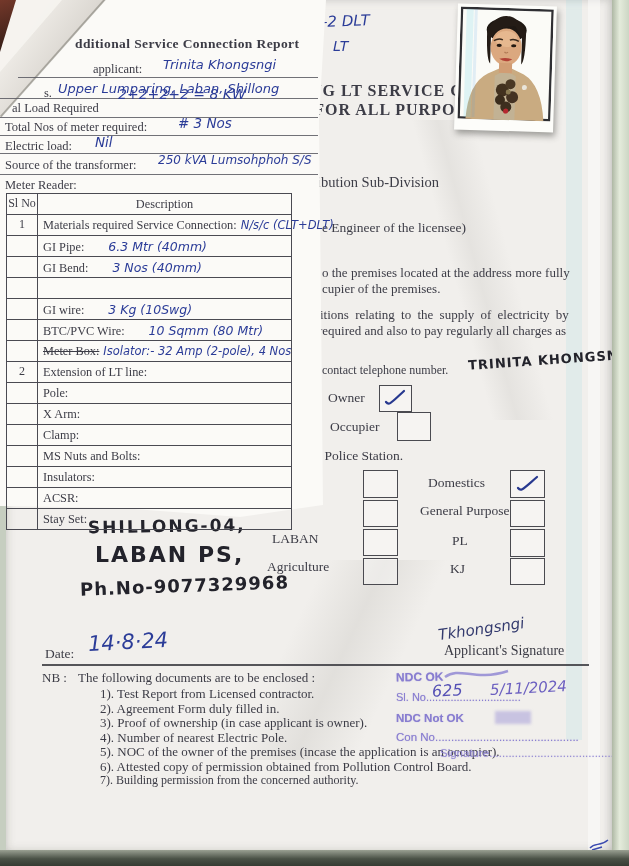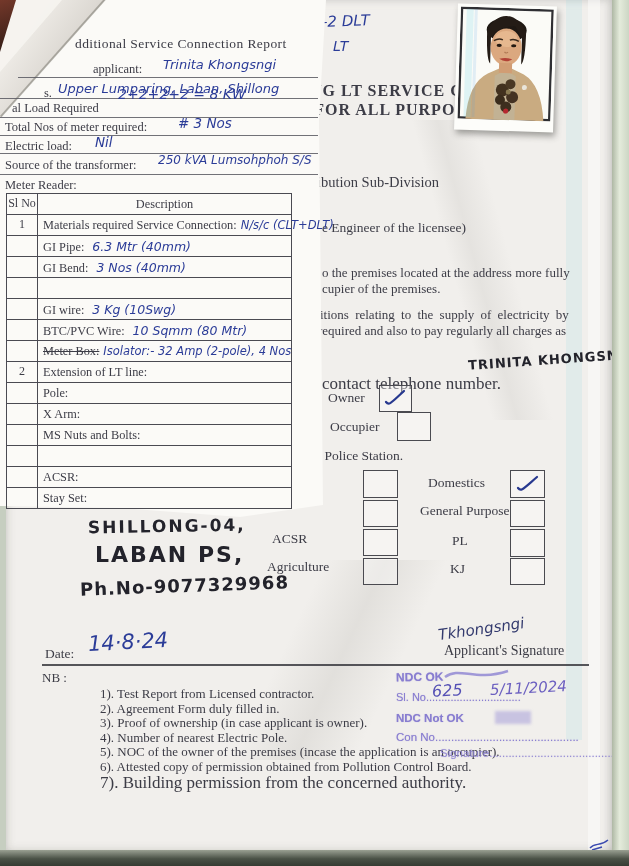--- a/index.html
+++ b/index.html
@@ -48,21 +48,21 @@
      clip-path:polygon(0 0,100% 0,0 100%);}
   .corner-dark{left:0;top:0;width:16px;height:52px;z-index:6;
      background:linear-gradient(160deg,#74382a,#2e1a14);clip-path:polygon(0 0,100% 0,0 100%);}
   
   .tbl{position:absolute;left:6px;top:193px;width:284px;border:1.4px solid #4a4a52;z-index:7;
        background:transparent;}
   .trow{display:flex;height:20px;border-top:1px solid #4a4a52;overflow:visible;}
   .trow:first-child{border-top:none;}
   .tsl{width:30px;border-right:1px solid #4a4a52;text-align:center;font-size:12px;padding-top:2px;flex:none;}
   .tdesc{flex:1;padding:2.5px 0 0 5px;font-size:12.3px;white-space:nowrap;overflow:visible;}
-  .rv{font-size:12.5px;margin-left:8px;}
+  .rv{font-size:12.5px;margin-left:24px;}
   .rv-sm{font-size:11.5px;margin-left:4px;}
   .strike{text-decoration:line-through;}
 </style>
 </head>
 <body>
 
 <div class="scan">
 
   <div class="a main-page"></div>
   <div class="a streak-cyan"></div>
@@ -74,21 +74,21 @@
   <div class="a hwb" style="left:333px;top:38px;font-size:14px;z-index:3;">LT</div>
 
   <div class="a print bold nowrap" style="left:310px;top:82px;font-size:16px;letter-spacing:1px;z-index:3;">NG LT SERVICE CON</div>
   <div class="a print bold nowrap" style="left:303px;top:101px;font-size:16px;letter-spacing:1px;z-index:3;">) FOR ALL PURPOSE)</div>
   <div class="a print nowrap" style="left:308px;top:174px;font-size:14.5px;z-index:3;">tribution Sub-Division</div>
   <div class="a print nowrap" style="left:322px;top:220px;font-size:13.5px;z-index:3;">e Engineer of the licensee)</div>
   <div class="a print nowrap" style="left:322px;top:265px;font-size:13px;z-index:3;">o the premises located at the address more fully</div>
   <div class="a print nowrap" style="left:322px;top:281px;font-size:13px;z-index:3;">cupier of the premises.</div>
   <div class="a print nowrap" style="left:320px;top:307px;font-size:13px;word-spacing:3px;z-index:3;">itions relating to the supply of electricity by</div>
   <div class="a print nowrap" style="left:318px;top:323px;font-size:13px;z-index:3;">required and also to pay regularly all charges as</div>
-  <div class="a print nowrap" style="left:322px;top:374px;font-size:17px;z-index:3;">contact telephone number.</div>
+  <div class="a print nowrap" style="left:322px;top:363px;font-size:12px;z-index:3;">contact telephone number.</div>
   <div class="a hwk" style="left:468px;top:352px;font-size:13px;letter-spacing:1px;transform:rotate(-4deg);z-index:3;">TRINITA KHONGSNGI</div>
 
   <div class="a print" style="left:328px;top:390px;font-size:13.5px;z-index:3;">Owner</div>
   <div class="cb" style="left:379px;top:385px;width:31px;height:25px;">
     <svg width="31" height="25" viewBox="0 0 31 25">
         <path d="M6,16 C9,20 11,17 24,5" stroke="#27388f" stroke-width="2.2" fill="none" stroke-linecap="round"></path>
       </svg>
   </div>
   <div class="a print" style="left:330px;top:419px;font-size:13.5px;z-index:3;">Occupier</div>
   <div class="cb" style="left:397px;top:412px;width:32px;height:27px;"></div>
@@ -99,47 +99,48 @@
   <div class="cb" style="left:363px;top:470px;width:33px;height:26px;"></div>
   <div class="a print" style="left:428px;top:475px;font-size:13.5px;z-index:3;">Domestics</div>
   <div class="cb" style="left:510px;top:470px;width:33px;height:26px;">
     <svg width="33" height="26" viewBox="0 0 33 26">
         <path d="M7,17 C10,21 12,18 26,6" stroke="#27388f" stroke-width="2.2" fill="none" stroke-linecap="round"></path>
       </svg>
   </div>
   <div class="cb" style="left:363px;top:500px;width:33px;height:25px;"></div>
   <div class="a print" style="left:420px;top:503px;font-size:13.5px;z-index:3;">General Purpose</div>
   <div class="cb" style="left:510px;top:500px;width:33px;height:25px;"></div>
-  <div class="a print" style="left:272px;top:531px;font-size:13.5px;z-index:3;">ACSR</div>
+  <div class="a print" style="left:272px;top:531px;font-size:13.5px;z-index:3;">LABAN</div>
   <div class="cb" style="left:363px;top:529px;width:33px;height:25px;"></div>
   <div class="a print" style="left:452px;top:533px;font-size:13.5px;z-index:3;">PL</div>
   <div class="cb" style="left:510px;top:529px;width:33px;height:26px;"></div>
   <div class="a print" style="left:267px;top:559px;font-size:13.5px;z-index:3;">Agriculture</div>
   <div class="cb" style="left:363px;top:558px;width:33px;height:25px;"></div>
   <div class="a print" style="left:450px;top:561px;font-size:13.5px;z-index:3;">KJ</div>
   <div class="cb" style="left:510px;top:558px;width:33px;height:25px;"></div>
 
   <div class="a hwk" style="left:88px;top:516px;font-size:17px;letter-spacing:2px;z-index:3;transform:rotate(-1deg);">SHILLONG-04,</div>
   <div class="a hwk" style="left:95px;top:542px;font-size:22px;letter-spacing:2px;z-index:3;">LABAN PS,</div>
   <div class="a hwk" style="left:80px;top:575px;font-size:18px;letter-spacing:1px;z-index:3;transform:rotate(-2deg);">Ph.No-9077329968</div>
 
   <div class="a print" style="left:45px;top:646px;font-size:13.5px;z-index:3;">Date:</div>
   <div class="a hwb" style="left:88px;top:630px;font-size:21px;transform:rotate(-3deg);z-index:3;">14·8·24</div>
   <div class="rule" style="left:42px;top:664px;width:547px;height:1.5px;background:#3a3a40;z-index:3;"></div>
   <div class="a hwb" style="left:438px;top:620px;font-size:15px;color:#333a6e;transform:rotate(-8deg);z-index:3;">Tkhongsngi</div>
   <div class="a print nowrap" style="left:432px;top:643px;font-size:14px;z-index:3;margin-left:12px;">Applicant's Signature</div>
 
   <div class="a print" style="left:42px;top:670px;font-size:13px;z-index:3;">NB :</div>
+  <div class="a print nowrap" style="left:78px;top:670px;font-size:13px;z-index:3;">The following documents are to be enclosed :</div>
   <div class="a print nowrap" style="left:100px;top:686px;font-size:13px;z-index:3;">1).  Test Report from Licensed contractor.</div>
   <div class="a print nowrap" style="left:100px;top:701px;font-size:13px;z-index:3;">2).  Agreement Form duly filled in.</div>
   <div class="a print nowrap" style="left:100px;top:715px;font-size:13px;z-index:3;">3).  Proof of ownership (in case applicant is owner).</div>
   <div class="a print nowrap" style="left:100px;top:730px;font-size:13px;z-index:3;">4).  Number of nearest Electric Pole.</div>
   <div class="a print nowrap" style="left:100px;top:744px;font-size:13px;z-index:3;">5).  NOC of the owner of the premises (incase the application is an occupier).</div>
   <div class="a print nowrap" style="left:100px;top:759px;font-size:13px;z-index:3;">6).  Attested copy of permission obtained from Pollution Control Board.</div>
-  <div class="a print nowrap" style="left:100px;top:773px;font-size:17px;z-index:3;">7).  Building permission from the concerned authority.</div>
+  <div class="a print nowrap" style="left:100px;top:773px;font-size:12px;z-index:3;">7).  Building permission from the concerned authority.</div>
 
   <div class="a stamp" style="left:396px;top:670px;font-size:12px;z-index:4;transform:rotate(-1deg);">NDC OK</div>
   <svg class="a" style="left:442px;top:664px;z-index:4;" width="70" height="20" viewBox="0 0 70 20">
       <path d="M3,13 C18,2 32,18 66,7" stroke="#8c82d2" stroke-width="2.6" fill="none" opacity="0.8"></path>
     </svg>
   <div class="a stamp" style="left:396px;top:691px;font-size:11px;font-weight:normal;z-index:4;">Sl. No...............................</div>
   <div class="a hwb" style="left:432px;top:681px;font-size:16px;color:#5550b5;z-index:4;transform:rotate(-3deg);">625</div>
   <div class="a hwb" style="left:490px;top:679px;font-size:15px;color:#6b5fc0;z-index:4;transform:rotate(-3deg);">5/11/2024</div>
   <div class="a stamp" style="left:396px;top:712px;font-size:11.5px;z-index:4;">NDC Not OK</div>
   <div class="a" style="left:495px;top:711px;width:36px;height:13px;background:rgba(140,130,210,.4);filter:blur(1.5px);z-index:4;"></div>
@@ -180,21 +181,21 @@
     </svg>
   </div>
 
   <div class="a overlay">
     <div class="overlay-bg"></div>
     <div class="a fold-tri"></div>
     <div class="a fold-flap"></div>
     <div class="a fold-line"></div>
     <div class="a corner-dark"></div>
 
-    <div class="a print ov nowrap" style="left:75px;top:36px;font-size:13.5px;letter-spacing:.4px;">dditional Service Connection Report</div>
+    <div class="a print ov nowrap" style="left:75px;top:36px;font-size:13.5px;letter-spacing:.4px;font-weight:bold;">dditional Service Connection Report</div>
 
     <div class="a print ov" style="left:93px;top:62px;font-size:12.5px;">applicant:</div>
     <div class="a hwb ov" style="left:163px;top:57px;font-size:13px;">Trinita Khongsngi</div>
     <div class="rule ov" style="left:18px;top:77px;width:300px;"></div>
 
     <div class="a print ov" style="left:44px;top:86px;font-size:12.5px;">s.</div>
     <div class="a hwb ov" style="left:58px;top:81px;font-size:13px;">Upper Lumparing, Laban, Shillong</div>
     <div class="rule ov" style="left:0;top:98px;width:318px;"></div>
 
     <div class="a print ov" style="left:12px;top:101px;font-size:12.5px;">al Load Required</div>
@@ -254,24 +255,29 @@
       <div class="trow">
         <div class="tsl print"></div>
         <div class="tdesc"><span class="print">Pole:</span></div>
       </div>
       <div class="trow">
         <div class="tsl print"></div>
         <div class="tdesc"><span class="print">X Arm:</span></div>
       </div>
       <div class="trow">
         <div class="tsl print"></div>
+        <div class="tdesc"><span class="print">Clamp:</span></div>
+      </div>
+      <div class="trow">
+        <div class="tsl print"></div>
         <div class="tdesc"><span class="print">MS Nuts and Bolts:</span></div>
       </div>
       <div class="trow">
         <div class="tsl print"></div>
+        <div class="tdesc"><span class="print">Insulators:</span></div>
       </div>
       <div class="trow">
         <div class="tsl print"></div>
         <div class="tdesc"><span class="print">ACSR:</span></div>
       </div>
       <div class="trow">
         <div class="tsl print"></div>
         <div class="tdesc"><span class="print">Stay Set:</span></div>
       </div>
     </div>

